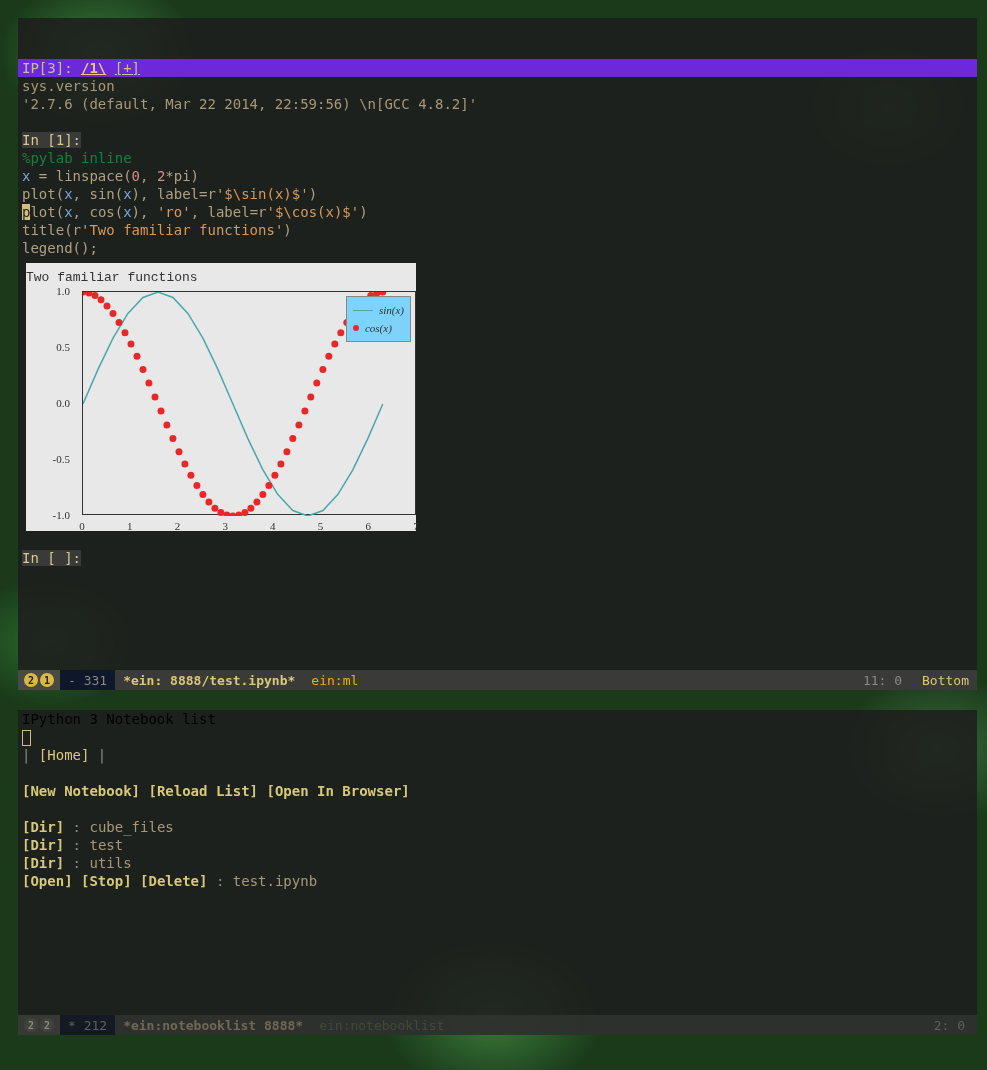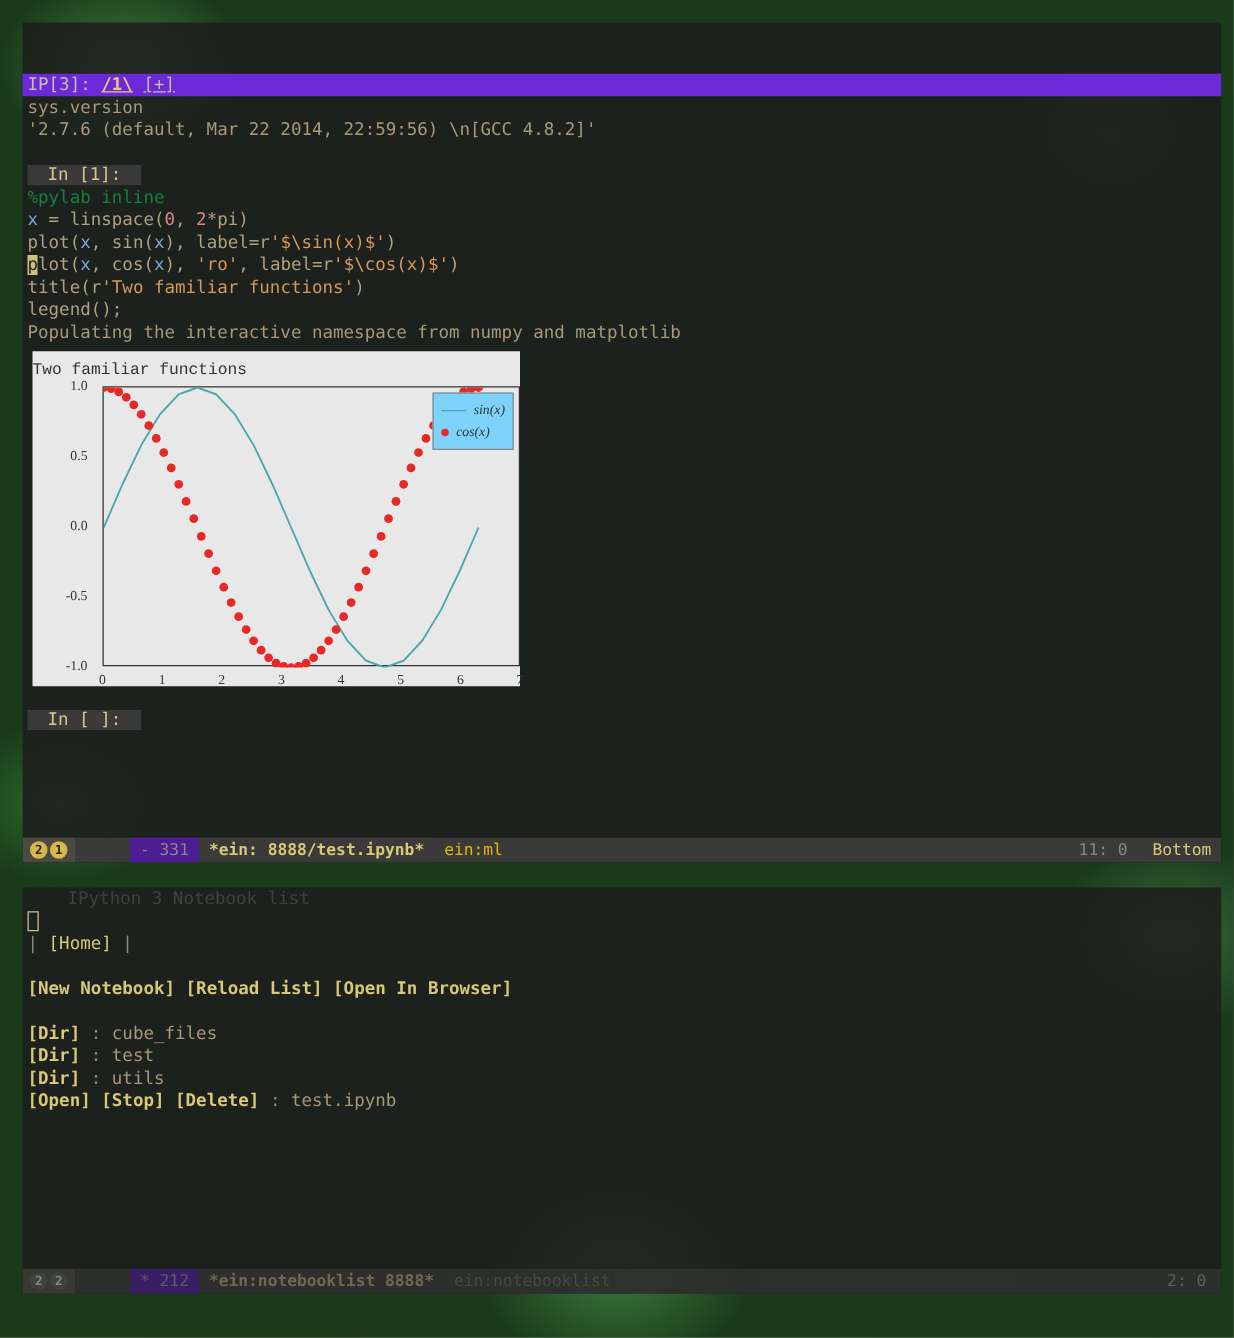--- a/index.html
+++ b/index.html
@@ -28,21 +28,21 @@
 .top-panel { left: 18px; top: 18px; right: 10px; height: 672px; }
 .bottom-panel { left: 18px; top: 710px; right: 10px; height: 325px; }
 
 .header-line { background: #6d28d9; padding: 0 4px; line-height: 18px; margin-top: 41px; }
 .header-tab { color: #c0c0a0; }
 .header-tab-active { color: #e8c878; text-decoration: underline; font-weight: bold; }
 .header-plus { color: #c0c0a0; text-decoration: underline; }
 
 .code-area { padding: 0 4px; line-height: 18px; }
 .output-text { color: #a89878; }
-.prompt { background: #3a3a3a; color: #d8c888; padding: 0 16px; }
+.prompt { background: #3a3a3a; color: #d8c888; padding: 0 0; }
 .kw-func { color: #15803d; }
 .kw-var { color: #7aa8d8; }
 .kw-num { color: #d88888; }
 .kw-str { color: #d89858; }
 .cursor-block { background: #d0c080; color: #222; }
 
 .chart-bg { background: #e8e8e8; margin: 6px 0 6px 4px; width: 390px; height: 268px; position: relative; }
 .chart-title { text-align: left; font-family: Liberation Mono, monospace; font-size: 13px; color: #333; padding-top: 6px; }
 .chart-plot { position: absolute; left: 56px; top: 28px; width: 334px; height: 224px; border: 1px solid #333; background: #e8e8e8; }
 .chart-ytick { position: absolute; right: 346px; font-size: 11px; color: #333; font-family: serif; transform: translateY(-50%); }
@@ -56,29 +56,29 @@
   position: absolute; bottom: 0; left: 0; right: 0; height: 20px;
   background: #3a3a38; display: flex; align-items: center;
   font-size: 13px; color: #888; padding: 0;
   clip-path: polygon(0 0, calc(100% - 0px) 0, 100% 100%, 0 100%);
 }
 .ml-badges { background: #4a4a42; padding: 0 6px; height: 100%; display: flex; align-items: center; gap: 2px; }
 .ml-badge { display: inline-flex; width: 14px; height: 14px; border-radius: 50%; align-items: center; justify-content: center; font-size: 10px; font-weight: bold; }
 .ml-badge-y { background: #d8b848; color: #222; }
 .ml-badge-d { background: #585850; color: #ccc; }
 .ml-seg { padding: 0 8px; height: 100%; display: flex; align-items: center; }
-.ml-seg-git { background: #4c1d95; color: #888; margin-left: 44px; }
+.ml-seg-git { background: #0f172a; color: #888; }
 .ml-seg-buf { background: #3a3a38; color: #d8c878; font-weight: bold; }
 .ml-seg-mode { color: #eab308; }
 .ml-spacer { flex: 1; }
 .ml-pos { color: #888; padding: 0 12px; }
 .ml-bottom { color: #d8c878; padding: 0 8px; }
 
 .nb-list { padding: 0 4px; line-height: 18px; }
-.nb-title { color: #404040; margin-left: 32px; }
+.nb-title { color: #000000; }
 .nb-cursor { display: inline-block; width: 9px; height: 16px; border: 1px solid #d0c080; vertical-align: middle; }
 .nb-link { color: #d8c878; font-weight: normal; }
 .nb-action { color: #d8c878; font-weight: bold; }
 .nb-sep { color: #888; }
 .nb-dir { color: #d8c878; font-weight: bold; }
 .nb-item { color: #a89878; }
 
 svg { display: block; }
 </style>
 </head>
@@ -97,21 +97,20 @@
     <div class="output-text">sys.version</div>
     <div class="output-text">'2.7.6 (default, Mar 22 2014, 22:59:56) \n[GCC 4.8.2]'</div>
     <div style="height:18px"></div>
     <div><span class="prompt">In [1]:</span></div>
     <div><span class="kw-func">%pylab inline</span></div>
     <div><span class="kw-var">x</span><span> = linspace(</span><span class="kw-num">0</span><span>, </span><span class="kw-num">2</span><span>*pi)</span></div>
     <div><span>plot(</span><span class="kw-var">x</span><span>, sin(</span><span class="kw-var">x</span><span>), label=r</span><span class="kw-str">'$\sin(x)$'</span><span>)</span></div>
     <div><span class="cursor-block">p</span><span>lot(</span><span class="kw-var">x</span><span>, cos(</span><span class="kw-var">x</span><span>), </span><span class="kw-str">'ro'</span><span>, label=r</span><span class="kw-str">'$\cos(x)$'</span><span>)</span></div>
     <div><span>title(r</span><span class="kw-str">'Two familiar functions'</span><span>)</span></div>
     <div><span>legend();</span></div>
-    <div class="output-text">Populating the interactive namespace from numpy and matplotlib</div>
 
     <div class="chart-bg">
       <div class="chart-title">Two familiar functions</div>
       <div class="chart-plot">
         <svg id="chart-svg" width="334" height="224">
             <path d="M0.0,112.0L15.0,77.4L30.0,46.1L44.9,21.4L60.0,5.5L75.0,0.0L89.9,5.5L104.9,21.4L119.9,46.1L134.9,77.4L149.9,112.0L164.9,146.6L179.9,177.9L194.9,202.6L209.8,218.5L224.8,224.0L239.9,218.5L254.8,202.6L269.8,177.9L284.8,146.6L299.8,112.0" fill="none" stroke="#4aa8a8" stroke-width="1.5"></path>
             <circle cx="0.0" cy="0.0" r="3.5" fill="#e82828"></circle>
             <circle cx="6.0" cy="0.9" r="3.5" fill="#e82828"></circle>
             <circle cx="12.0" cy="3.5" r="3.5" fill="#e82828"></circle>
             <circle cx="18.0" cy="7.8" r="3.5" fill="#e82828"></circle>

